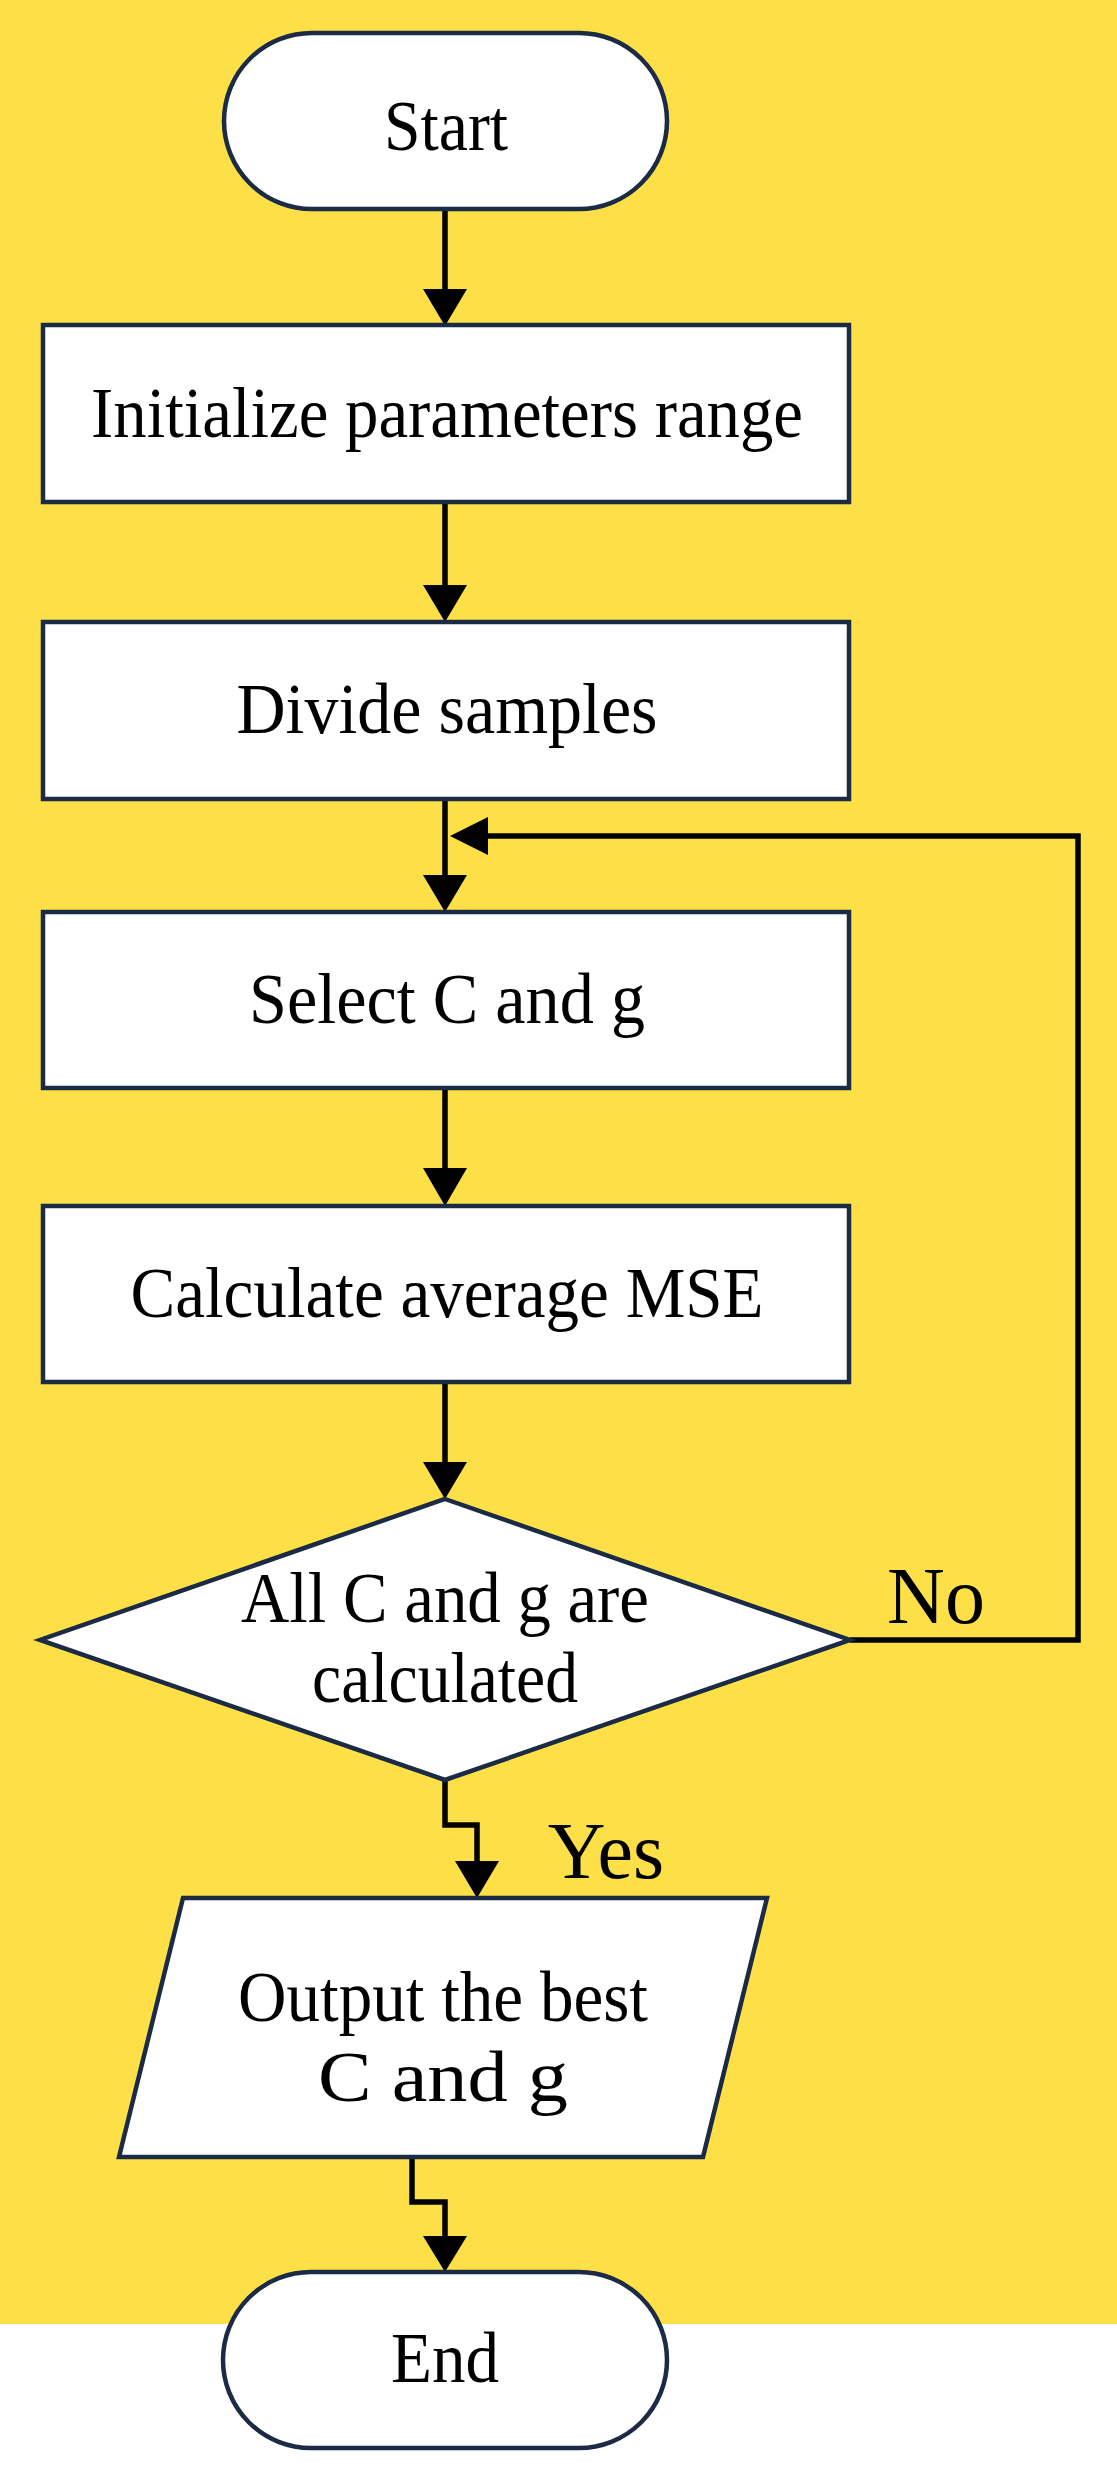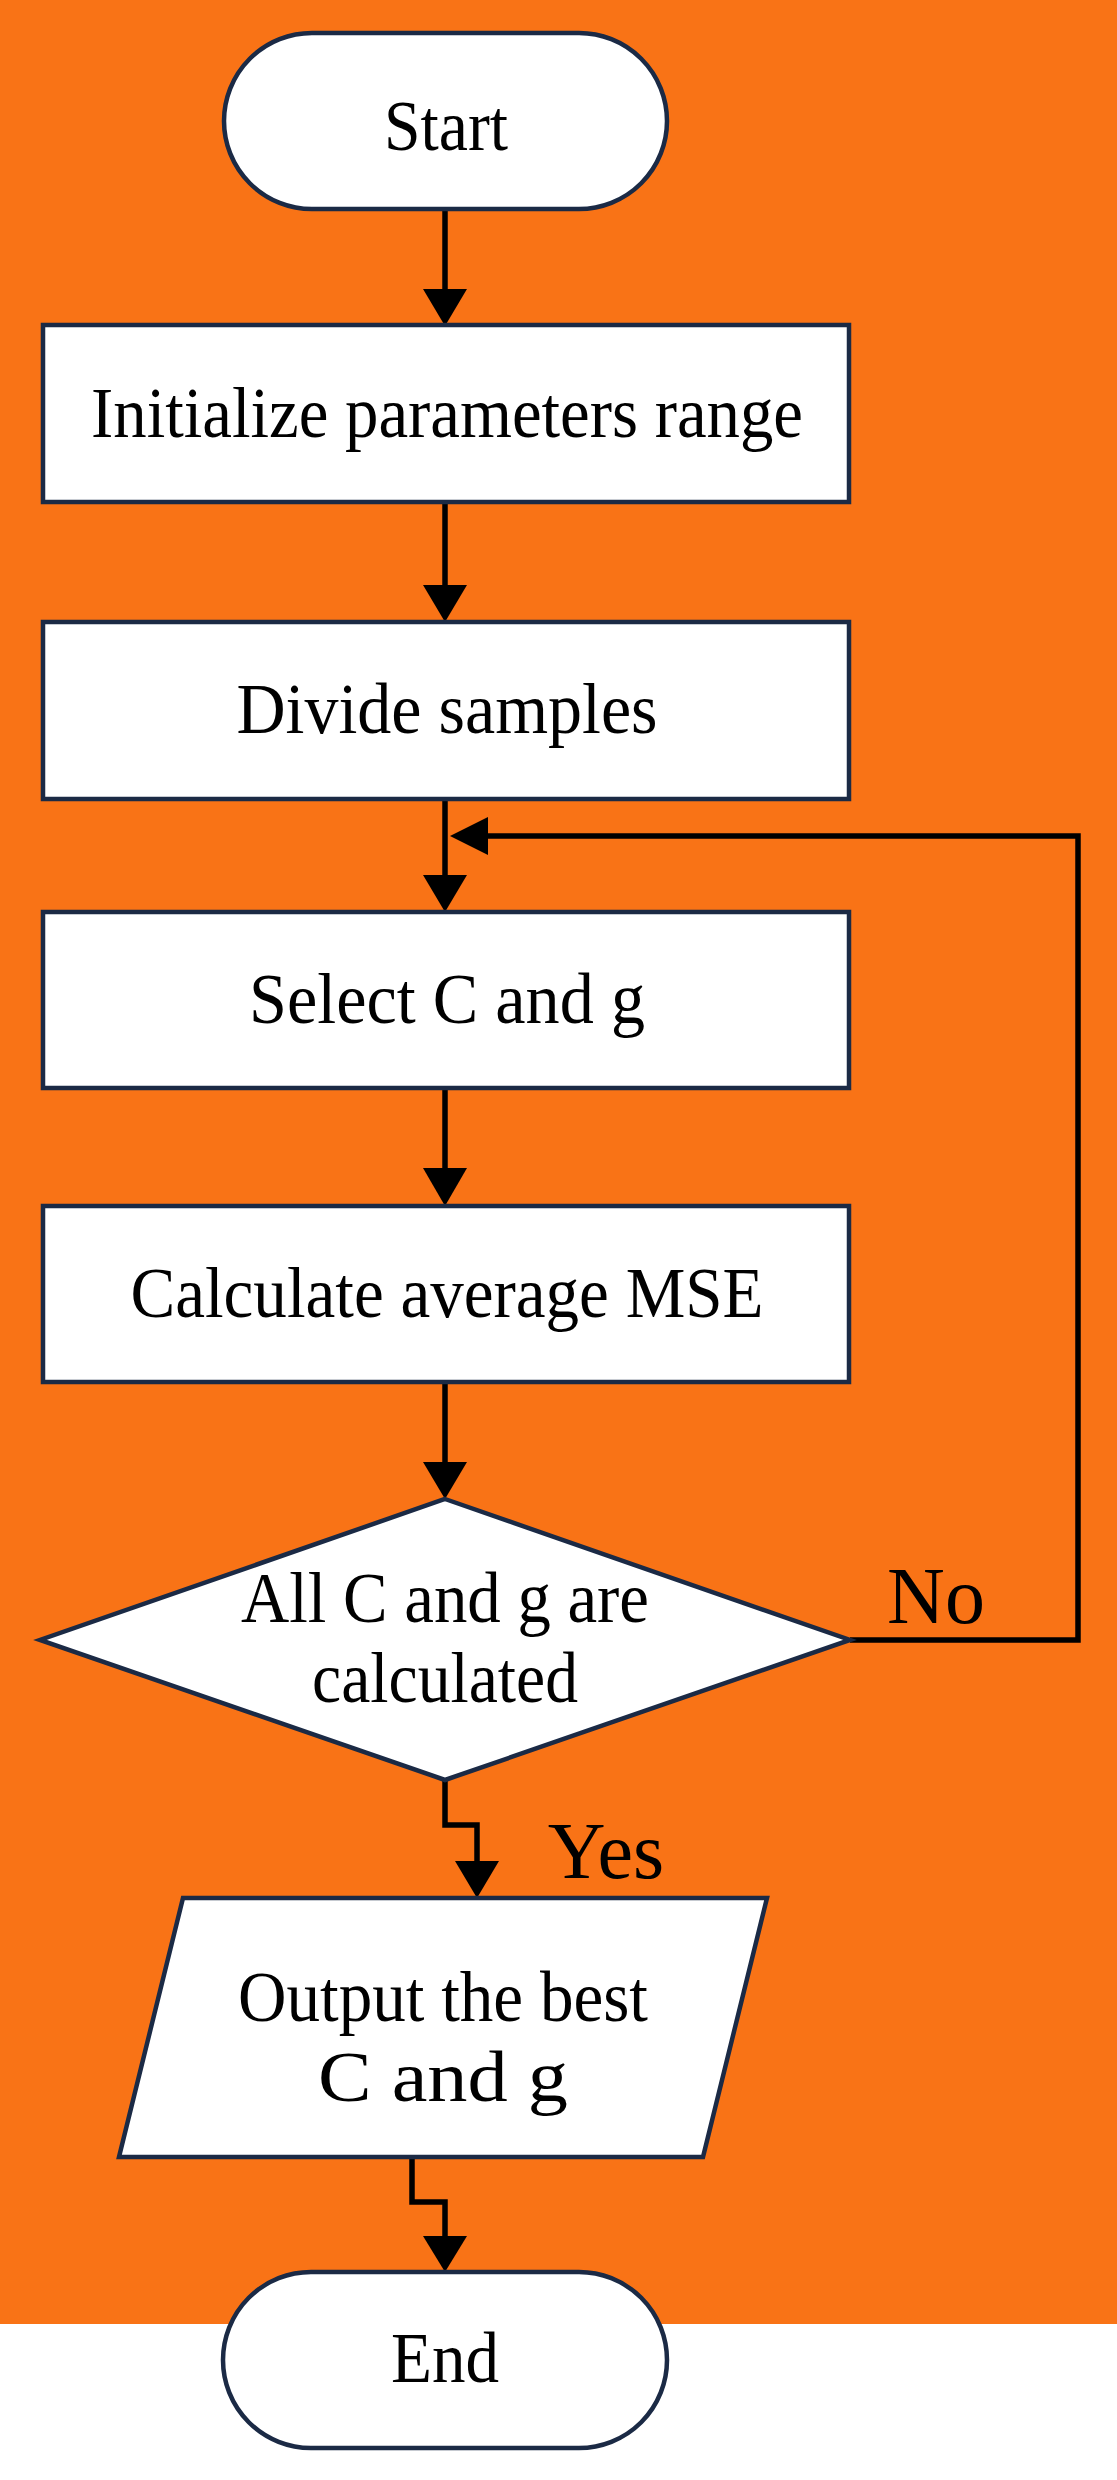--- a/index.html
+++ b/index.html
@@ -7,21 +7,21 @@
     padding: 0;
     width: 1117px;
     height: 2480px;
     background: #ffffff;
     overflow: hidden;
   }
   #flowchart-root {
     position: relative;
     width: 1117px;
     height: 2324px;
-    background: #f97316;
+    background: #fde047;
   }
   svg { display: block; }
   .node-shape {
     fill: #ffffff;
     stroke-width: 4.5px;
   }
   .connector-line {
     fill: none;
     stroke-width: 5.5px;
   }

